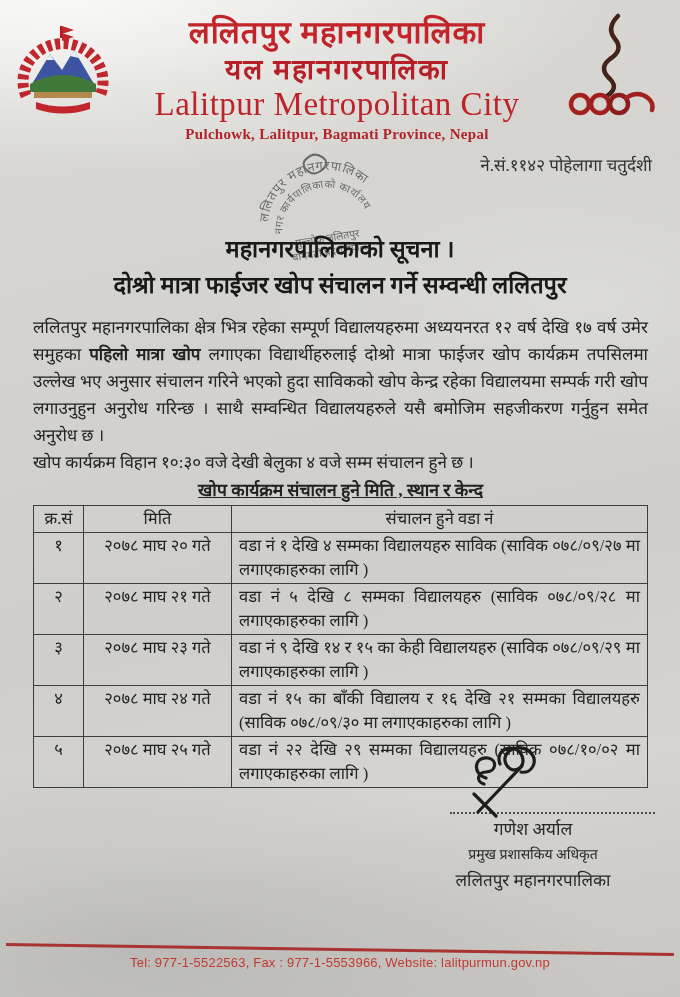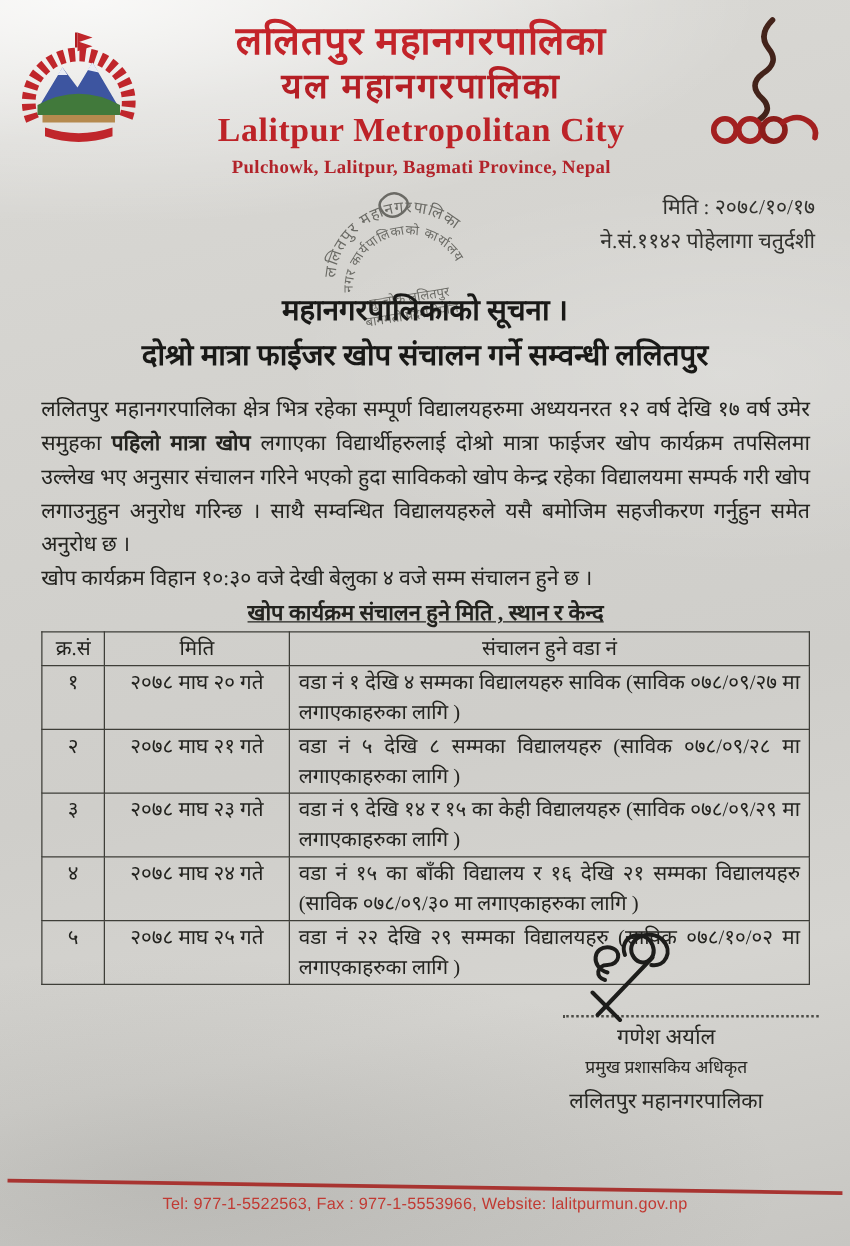--- a/index.html
+++ b/index.html
@@ -6,21 +6,21 @@
   body{width:680px;height:997px;background:#b7b6b3;font-family:"Liberation Serif","DejaVu Serif",serif;}
   .paper{position:relative;width:680px;height:997px;overflow:hidden;color:#23231f;
     background:
       radial-gradient(ellipse 900px 300px at 10% 0%, rgba(255,255,255,0.75), rgba(255,255,255,0) 60%),
       radial-gradient(ellipse 500px 220px at 85% 30%, rgba(255,255,255,0.22), rgba(255,255,255,0) 70%),
       radial-gradient(ellipse 700px 260px at 20% 95%, rgba(90,90,86,0.18), rgba(90,90,86,0) 70%),
       linear-gradient(168deg,#e9e8e4 0%,#d8d7d3 10%,#d3d2ce 34%,#cfceca 58%,#d5d4d0 78%,#c7c6c2 100%);}
   .titles{position:absolute;top:14px;left:112px;width:450px;text-align:center;}
   .title-nep{font-size:31px;font-weight:bold;color:#c3242a;letter-spacing:1px;line-height:38px;}
   .title-newa{font-size:28px;font-weight:bold;color:#b51f25;line-height:36px;letter-spacing:2px;}
-  .title-eng{font-size:27px;font-weight:bold;color:#bd2328;line-height:33px;letter-spacing:0.5px;}
+  .title-eng{font-size:33px;font-weight:normal;color:#bd2328;line-height:33px;letter-spacing:0.5px;}
   .title-addr{font-size:15px;font-weight:bold;color:#b2232a;margin-top:5px;letter-spacing:0.3px;}
   .logo{position:absolute;top:20px;left:10px;width:106px;height:104px;}
   .flourish{position:absolute;top:12px;right:22px;width:96px;height:112px;}
   .dateblock{position:absolute;top:152px;right:28px;text-align:right;font-size:17px;line-height:27px;color:#31312d;}
   .stamp{position:absolute;top:150px;left:250px;width:146px;height:118px;opacity:0.78;}
   .heading{position:absolute;top:231px;left:36px;width:608px;text-align:center;
     font-size:23.5px;font-weight:bold;line-height:36px;color:#191917;}
   .content{position:absolute;top:314px;left:33px;width:615px;}
   .para{font-size:17px;line-height:27px;text-align:justify;}
   .para b{font-weight:bold;}
@@ -69,21 +69,20 @@
 
   <svg class="flourish" viewBox="0 0 96 112">
     <path d="M56,4 q-12,12 -3,23 q9,11 -5,20 q-12,9 0,20 q9,9 -3,17" fill="none" stroke="#43231a" stroke-width="4.5" stroke-linecap="round"></path>
     <circle cx="18" cy="92" r="9" fill="none" stroke="#a32020" stroke-width="4.5"></circle>
     <circle cx="38" cy="92" r="9" fill="none" stroke="#a32020" stroke-width="4.5"></circle>
     <circle cx="57" cy="92" r="9" fill="none" stroke="#8c1d1a" stroke-width="4.5"></circle>
     <path d="M64,86 q12,-8 22,0 q6,5 4,12" fill="none" stroke="#a32020" stroke-width="4.5" stroke-linecap="round"></path>
   </svg>
 
   <div class="dateblock">
-    <div>मिति : २०७८/१०/१७</div>
     <div>ने.सं.११४२ पोहेलागा चतुर्दशी</div>
   </div>
 
   <svg class="stamp" viewBox="0 0 146 118">
     <g transform="rotate(-9 73 60)" fill="#4d4d47">
       <defs>
         <path id="arcT" d="M16,74 A57,54 0 0 1 130,74" fill="none"></path>
         <path id="arcM" d="M29,80 A44,42 0 0 1 117,80" fill="none"></path>
       </defs>
       <path d="M63,8 q10,-8 18,0 q6,6 -2,12 q-10,6 -16,-2 q-4,-6 0,-10 z" fill="none" stroke="#4d4d47" stroke-width="2"></path>

